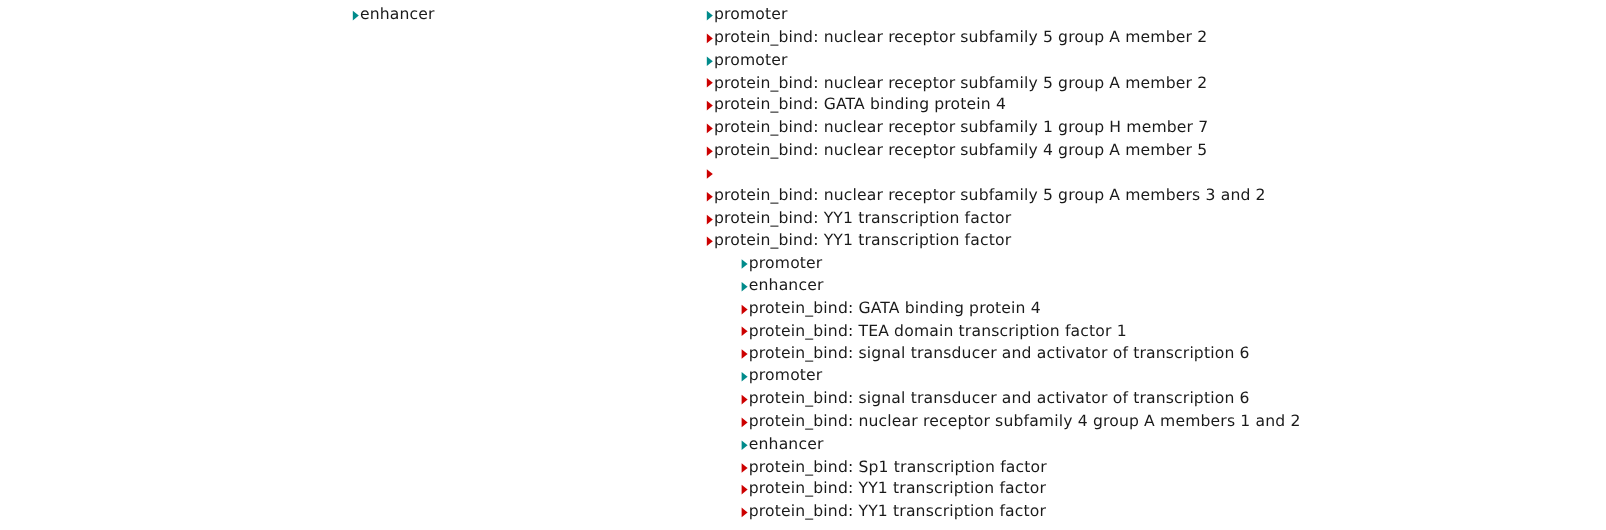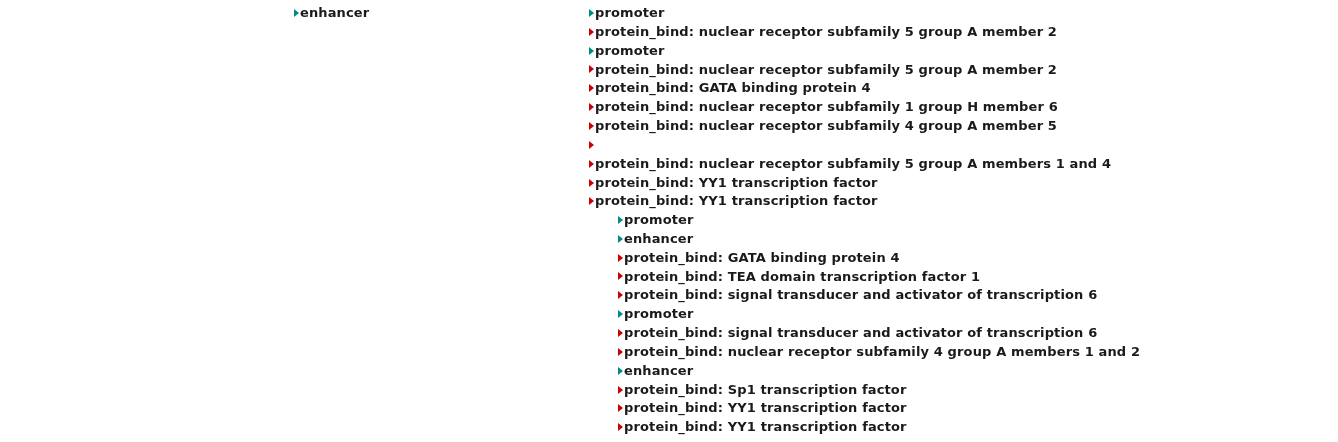--- a/index.html
+++ b/index.html
@@ -31,21 +31,20 @@
     position: absolute;
   }
 
   
   .feature-row {
     display: flex;
     align-items: center;
     height: 18.85px;
     line-height: 18.85px;
     white-space: nowrap;
-    font-weight: bold;
   }
 
   .feature-marker {
     flex: 0 0 auto;
     width: 5px;
     height: 9px;
     margin-right: 1px;
     position: relative;
     top: 0px;
   }
@@ -110,38 +109,38 @@
       <div class="feature-row">
         <span class="feature-marker marker-binding">
           <span class="tri"></span>
         </span>
         <span class="feature-label">protein_bind: GATA binding protein 4</span>
       </div>
       <div class="feature-row">
         <span class="feature-marker marker-binding">
           <span class="tri"></span>
         </span>
-        <span class="feature-label">protein_bind: nuclear receptor subfamily 1 group H member 6</span>
+        <span class="feature-label">protein_bind: nuclear receptor subfamily 1 group H member 7</span>
       </div>
       <div class="feature-row">
         <span class="feature-marker marker-binding">
           <span class="tri"></span>
         </span>
         <span class="feature-label">protein_bind: nuclear receptor subfamily 4 group A member 5</span>
       </div>
       <div class="feature-row">
         <span class="feature-marker marker-binding">
           <span class="tri"></span>
         </span>
       </div>
       <div class="feature-row">
         <span class="feature-marker marker-binding">
           <span class="tri"></span>
         </span>
-        <span class="feature-label">protein_bind: nuclear receptor subfamily 5 group A members 1 and 4</span>
+        <span class="feature-label">protein_bind: nuclear receptor subfamily 5 group A members 3 and 2</span>
       </div>
       <div class="feature-row">
         <span class="feature-marker marker-binding">
           <span class="tri"></span>
         </span>
         <span class="feature-label">protein_bind: YY1 transcription factor</span>
       </div>
       <div class="feature-row">
         <span class="feature-marker marker-binding">
           <span class="tri"></span>

